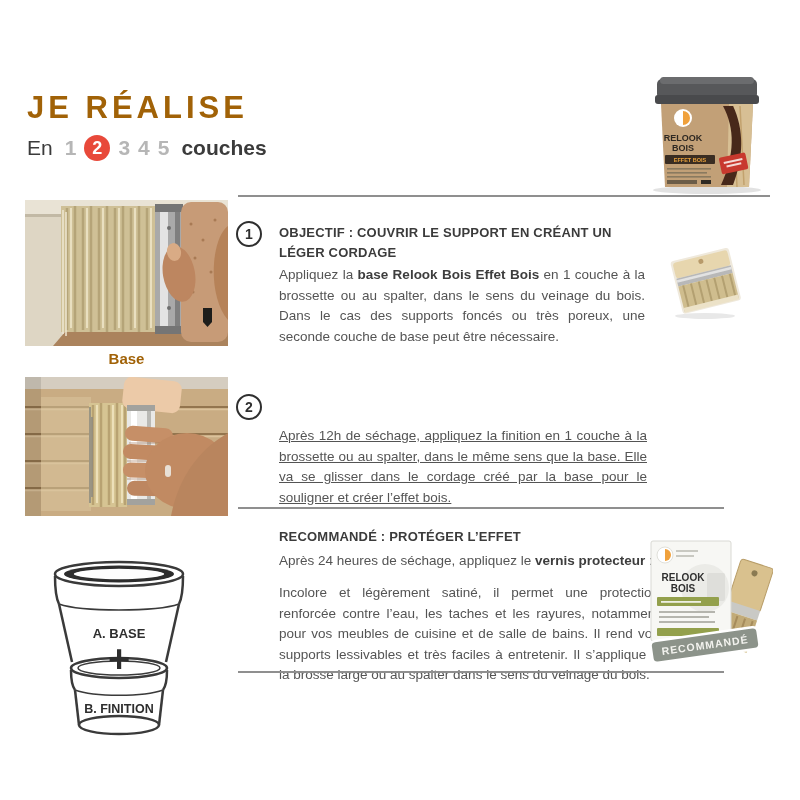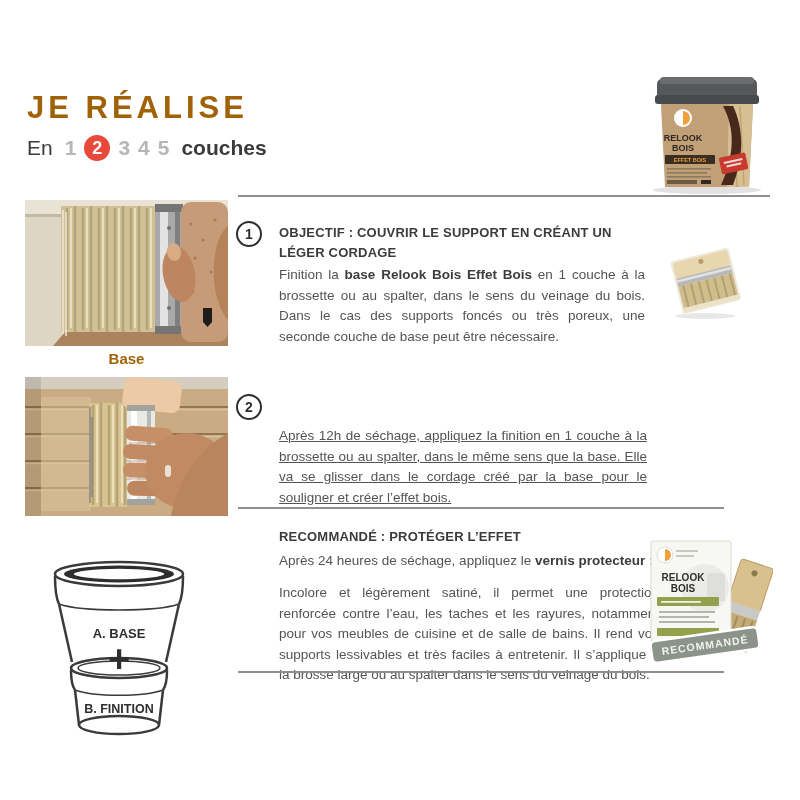--- a/index.html
+++ b/index.html
@@ -121,21 +121,21 @@
     <g>
       <path d="M203,26 C186,38 182,96 203,120 Z" fill="#b68258"></path>
       <ellipse cx="154" cy="74" rx="16" ry="28" fill="#bd8660" transform="rotate(-10 154 74)"></ellipse>
       <ellipse cx="149" cy="52" rx="7" ry="9" fill="#d9ab85" transform="rotate(-10 149 52)"></ellipse>
     </g>
   </svg>
   <div class="caption" style="top:350px;">Base</div>
 
   <div class="step-circle" style="left:236px; top:221px;">1</div>
   <div class="step-heading" style="left:279px; top:223px; width:382px;">OBJECTIF : COUVRIR LE SUPPORT EN CRÉANT UN LÉGER CORDAGE</div>
-  <p class="step-body" style="left:279px; top:265px; width:366px;"><span>Finition la </span><b>base Relook Bois Effet Bois</b><span> en 1 couche à la brossette ou au spalter, dans le sens du veinage du bois. Dans le cas des supports foncés ou très poreux, une seconde couche de base peut être nécessaire.</span></p>
+  <p class="step-body" style="left:279px; top:265px; width:366px;"><span>Appliquez la </span><b>base Relook Bois Effet Bois</b><span> en 1 couche à la brossette ou au spalter, dans le sens du veinage du bois. Dans le cas des supports foncés ou très poreux, une seconde couche de base peut être nécessaire.</span></p>
 
   <svg style="position:absolute; left:663px; top:240px;" width="84" height="84" viewBox="0 0 84 84">
     <ellipse cx="42" cy="76" rx="30" ry="3" fill="#e8e8e8"></ellipse>
     <g transform="rotate(-14 42 42)">
       <rect x="13" y="14" width="60" height="54" rx="3" fill="#efe9dc"></rect>
       <rect x="15" y="16" width="56" height="16" rx="3" fill="#e7d6ae"></rect>
       <circle cx="43" cy="21" r="2.5" fill="#b89a6a"></circle>
       <rect x="15" y="32" width="56" height="8" fill="#b8b8b8"></rect>
       <rect x="15" y="33.5" width="56" height="2.5" fill="#e2e2e2"></rect>
       <rect x="15" y="40" width="56" height="26" fill="#cfbd8e"></rect>

